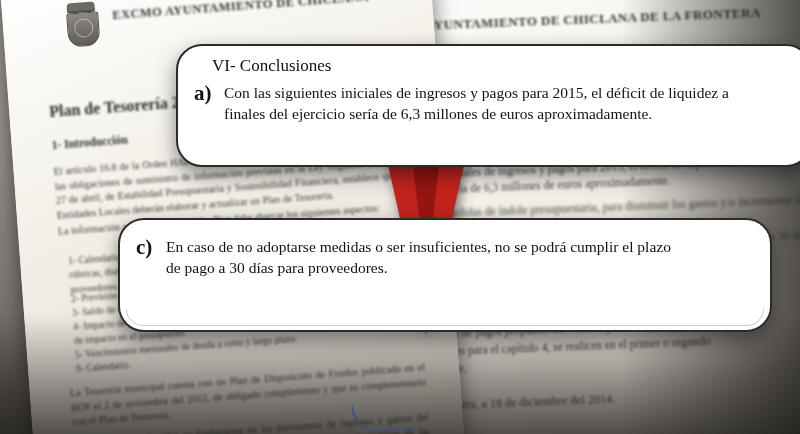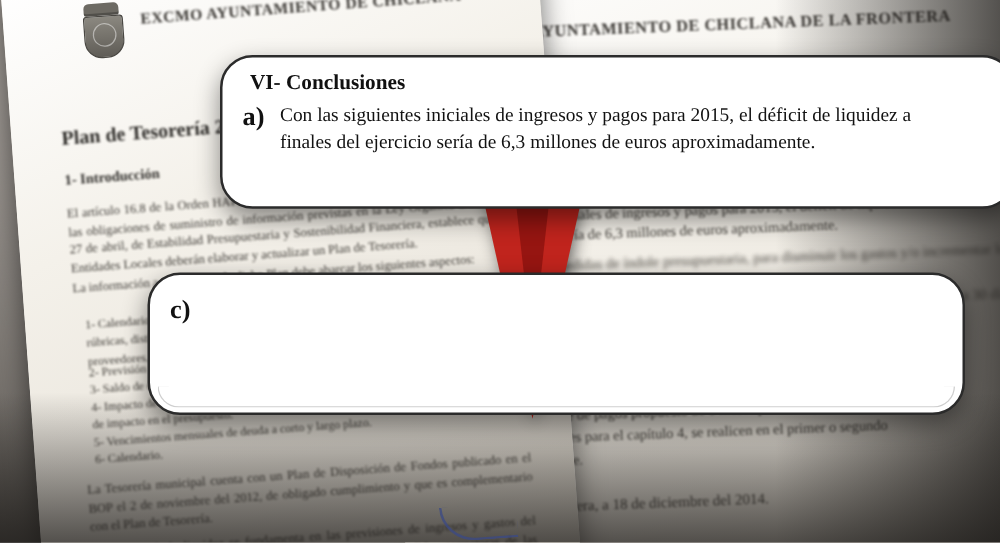--- a/index.html
+++ b/index.html
@@ -142,24 +142,24 @@
     position: absolute;
     background: #ffffff;
     border: 2px solid #2b2b2b;
     border-radius: 26px;
     box-shadow: 0 8px 20px rgba(0,0,0,0.45);
     padding: 10px 16px 12px 16px;
   }
   .callout-1 { left: 176px; top: 44px; width: 600px; height: 97px; }
   .callout-2 { left: 118px; top: 218px; width: 618px; height: 88px; }
   .callout .c-title {
-    font-weight: bold;
+    font-weight: normal;
     font-size: 17px;
     color: #111;
-    margin: 0 0 6px 6px;
+    margin: 0 0 6px 18px;
   }
   .callout .c-text {
     font-size: 15.5px;
     color: #121212;
     line-height: 1.38;
   }
   .row { display: flex; align-items: flex-start; gap: 10px; }
   .item-letter {
     font-family: "Liberation Serif", serif;
     font-style: normal;
@@ -268,18 +268,20 @@
         <div class="c-text">Con las siguientes iniciales de ingresos y pagos para 2015, el déficit de liquidez a</div>
         <div class="c-text">finales del ejercicio sería de 6,3 millones de euros aproximadamente.</div>
       </div>
     </div>
   </div>
 
   <div class="callout callout-2">
     <div class="row" style="margin-top:6px;">
       <div class="item-letter">c)</div>
       <div>
+        <div class="c-text">En caso de no adoptarse medidas o ser insuficientes, no se podrá cumplir el plazo</div>
+        <div class="c-text">de pago a 30 días para proveedores.</div>
       </div>
     </div>
     <div class="lens-rim"></div>
   </div>
 
 </div>
 
 </body></html>

